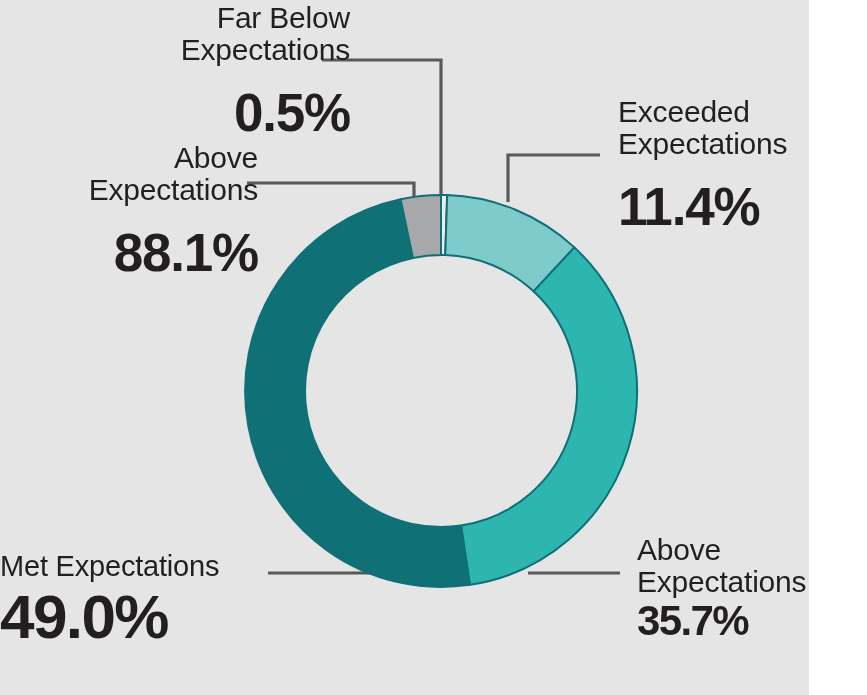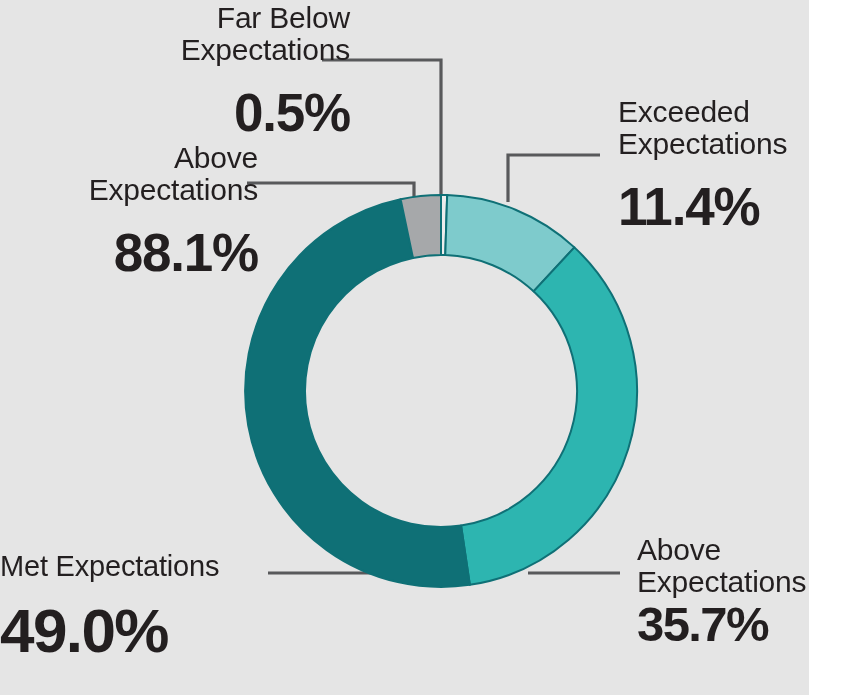--- a/index.html
+++ b/index.html
@@ -47,22 +47,22 @@
   .align-left  { text-align: left; }
 
   
   #co-far-below { left: 90px;  top: 2px;   width: 260px; }
   #co-below     { left: 10px;  top: 142px; width: 248px; }
   #co-exceeded  { left: 618px; top: 96px; width: 240px; }
   #co-met       { left: 0px;   top: 551px; width: 268px; }
   #co-above     { left: 637px; top: 534px; width: 225px; }
 
   #co-met .cat  { font-size: 29px; }
-  #co-met .pct  { font-size: 62px; letter-spacing: -1.6px; margin-top: 18px;}
-  #co-above .pct{ font-size: 49px; letter-spacing: -1.6px; margin-top: 2px;}
+  #co-met .pct  { font-size: 62px; letter-spacing: -1.6px; margin-top: 4px;}
+  #co-above .pct{ font-size: 42px; letter-spacing: -1.6px; margin-top: 2px;}
 </style>
 </head>
 <body>
 
 <div id="stage">
 
   <svg id="donut-svg" viewBox="0 0 867 695">
 
     <g fill="none" stroke="#58595B" stroke-width="3.2" stroke-linecap="butt">
 

